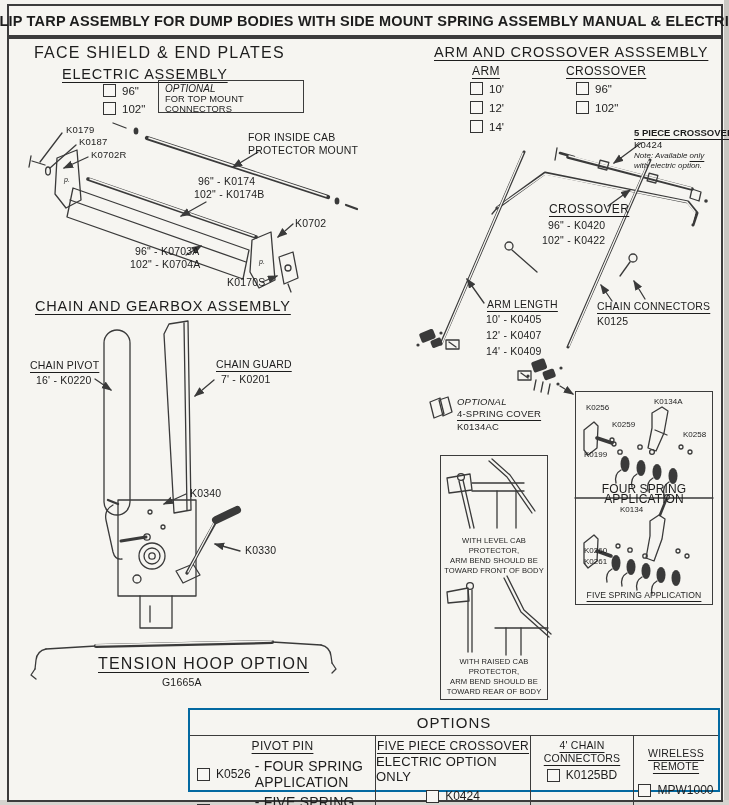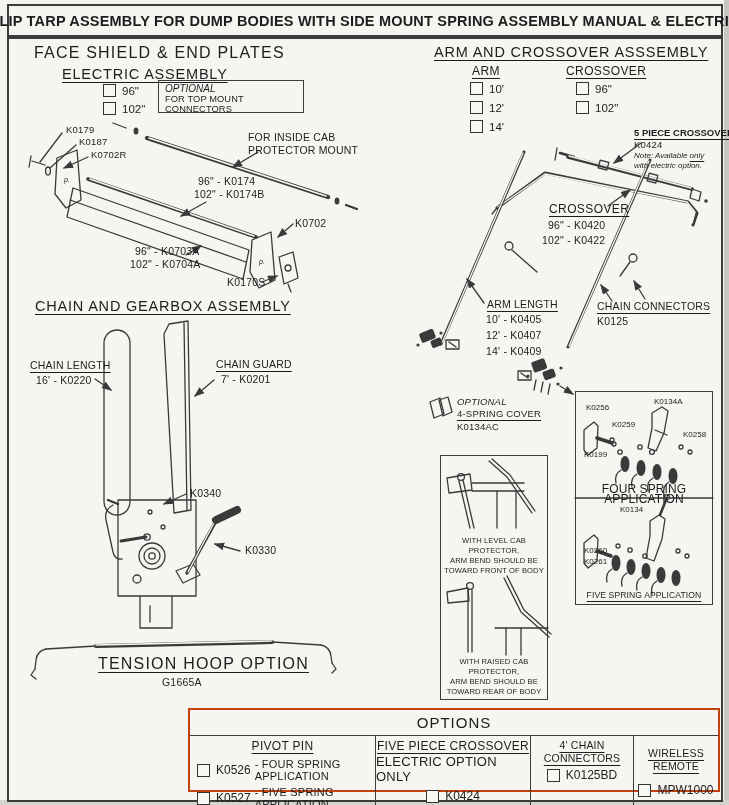--- a/index.html
+++ b/index.html
@@ -39,37 +39,37 @@
     position:absolute;left:158px;top:80px;width:146px;height:33px;
     border:1.8px solid #3c3c3c;padding:2px 6px;box-sizing:border-box;
   }
   .optbox .l1{font-size:10px;font-style:italic;}
   .optbox .l2{font-size:9.3px;letter-spacing:.1px;}
   .insetbox{position:absolute;border:1.8px solid #3c3c3c;box-sizing:border-box;}
   .cap{position:absolute;font-size:7.6px;line-height:10px;text-align:center;letter-spacing:.1px;}
   
   .options{
     position:absolute;left:188px;top:708px;width:532px;height:84px;
-    border:2px solid #c2410c;background:#f6f5f1;box-sizing:border-box;
+    border:2px solid #0369a1;background:#f6f5f1;box-sizing:border-box;
     display:flex;flex-direction:column;
   }
   .options .ttl{
     flex:0 0 25px;border-bottom:1.8px solid #3c3c3c;
     display:flex;align-items:center;justify-content:center;
     font-size:15px;letter-spacing:1px;
   }
   .options .cols{flex:1;display:flex;}
   .ocol{box-sizing:border-box;border-right:1.8px solid #3c3c3c;display:flex;flex-direction:column;align-items:center;padding-top:3px;}
   .ocol:last-child{border-right:none;}
   .ocol .hd{font-size:12px;letter-spacing:.3px;}
   .ocol .hd2{font-size:10.5px;letter-spacing:.2px;line-height:13px;text-align:center;}
   .ocol .sub{font-size:13px;letter-spacing:.2px;margin-top:1px;}
   .oitem{display:flex;align-items:center;gap:6px;margin-top:5px;font-size:12px;align-self:flex-start;padding-left:7px;}
   .oitem.center{align-self:center;padding-left:0;}
-  .oitem .desc{font-size:11px;letter-spacing:.2px;margin-left:-2px;}
+  .oitem .desc{font-size:14px;letter-spacing:.2px;margin-left:-2px;}
 </style>
 </head>
 <body>
 
 <div class="page">
   <div class="edge-r"></div>
   <div class="edge-b"></div>
 
   <div class="titlebar">FLIP TARP ASSEMBLY FOR DUMP BODIES WITH SIDE MOUNT SPRING ASSEMBLY MANUAL &amp; ELECTRIC</div>
   <div class="frame"></div>
@@ -305,21 +305,21 @@
     <div style="margin-left:-5px;">102" - K0704A</div>
   </div>
 
   <div class="t lbl" style="left:227px;top:276px;">K0170S</div>
 
   <div class="t pmark" style="left:64px;top:176px;">p.</div>
   <div class="t pmark" style="left:259px;top:258px;">p.</div>
 
   <div class="t h-md u" style="left:35px;top:298px;">CHAIN AND GEARBOX ASSEMBLY</div>
 
-  <div class="t lbl u" style="left:30px;top:359px;">CHAIN LENGTH</div>
+  <div class="t lbl u" style="left:30px;top:359px;">CHAIN PIVOT</div>
   <div class="t lbl" style="left:36px;top:374px;">16' - K0220</div>
   <div class="t lbl u" style="left:216px;top:358px;">CHAIN GUARD</div>
   <div class="t lbl" style="left:221px;top:373px;">7' - K0201</div>
 
   <div class="t lbl" style="left:190px;top:487px;">K0340</div>
   <div class="t lbl" style="left:245px;top:544px;">K0330</div>
 
   <div class="t h-lg u" style="left:98px;top:655px;">TENSION HOOP OPTION</div>
   <div class="t lbl" style="left:162px;top:676px;">G1665A</div>
 

